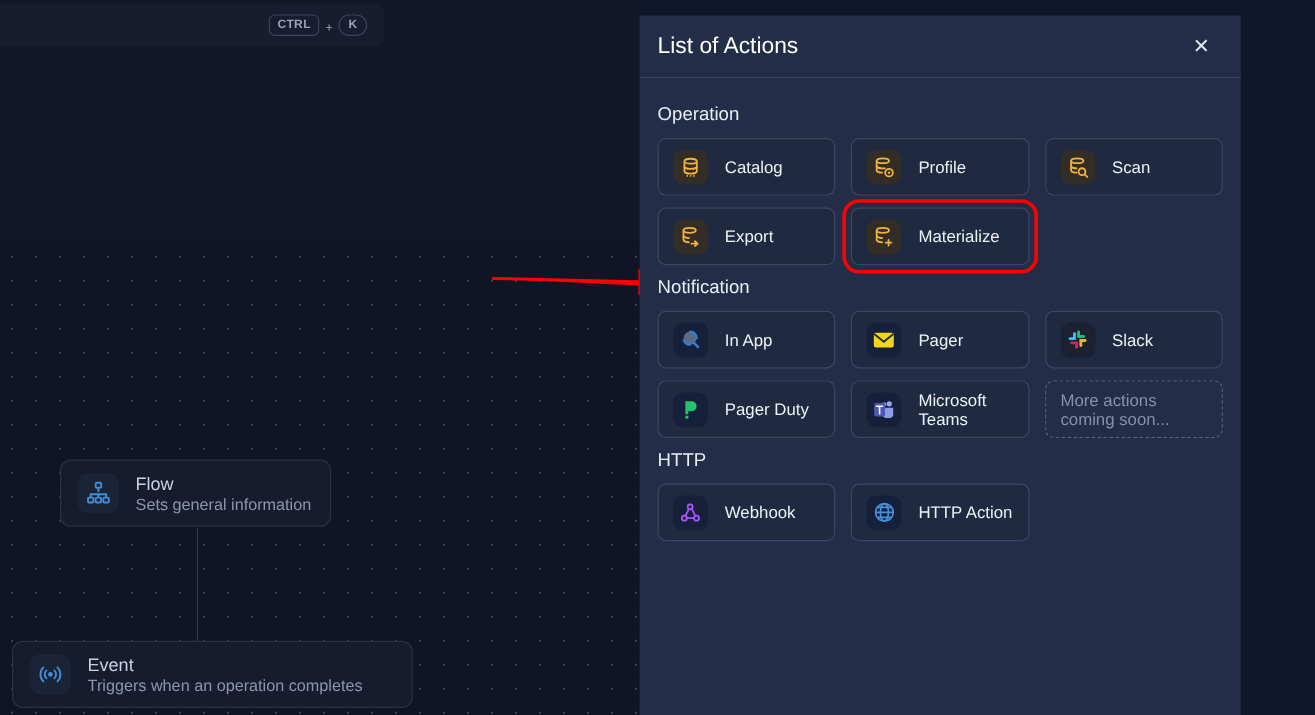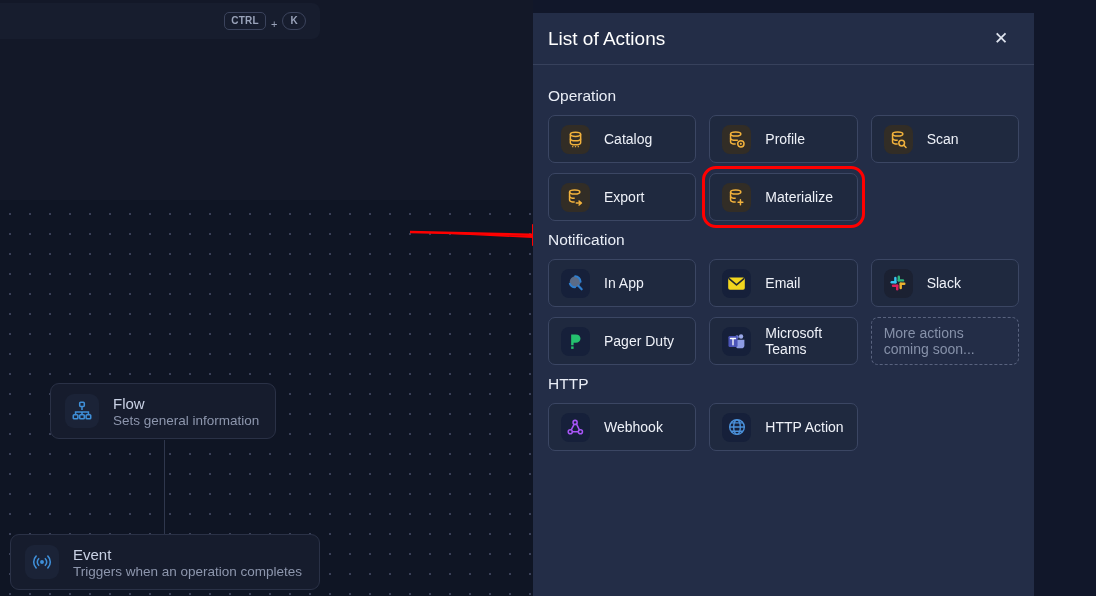--- a/index.html
+++ b/index.html
@@ -60,21 +60,21 @@
   .node {
     position: absolute;
     background: #161c2d;
     border: 1px solid #2a3146;
     border-radius: 9px;
     display: flex; align-items: center;
     padding: 10px 14px;
     gap: 14px;
   }
   #node-flow  { left: 50px;  top: 383px; width: 226px; }
-  #node-event { left: 10px;  top: 534px; width: 310px; }
+  #node-event { left: 10px;  top: 534px; width: 334px; }
   .node-icon {
     width: 34px; height: 34px; flex: none;
     background: #1b2337;
     border-radius: 9px;
     display: flex; align-items: center; justify-content: center;
   }
   .node-texts { display: flex; flex-direction: column; gap: 1px; }
   .node-title { color: #c9d1e4; font-size: 15px; }
   .node-sub   { color: #8d96ad; font-size: 13.5px; }
   #edge {
@@ -288,21 +288,21 @@
           <span class="card-label">In App</span>
         </div>
 
         <div class="card">
           <span class="card-icon icon-dark">
             <svg width="21" height="21" viewBox="0 0 24 24">
               <rect x="2.5" y="5" width="19" height="14" rx="2" fill="#f2d61e"></rect>
               <path d="M3.5 6.5L12 13.5 20.5 6.5" fill="none" stroke="#23282f" stroke-width="1.8" stroke-linecap="round" stroke-linejoin="round"></path>
             </svg>
           </span>
-          <span class="card-label">Email</span>
+          <span class="card-label">Pager</span>
         </div>
 
         <div class="card">
           <span class="card-icon icon-slack">
             <svg width="20" height="20" viewBox="0 0 24 24">
               <rect x="3" y="9.6" width="7.2" height="2.9" rx="1.45" fill="#36c5f0"></rect>
               <rect x="7.4" y="4.6" width="2.9" height="7.9" rx="1.45" fill="#36c5f0"></rect>
               <rect x="13.8" y="11.5" width="7.2" height="2.9" rx="1.45" fill="#ecb22e"></rect>
               <rect x="13.8" y="11.5" width="2.9" height="7.9" rx="1.45" fill="#ecb22e"></rect>
               <rect x="9.6" y="13.8" width="2.9" height="7.2" rx="1.45" fill="#e01e5a"></rect>

